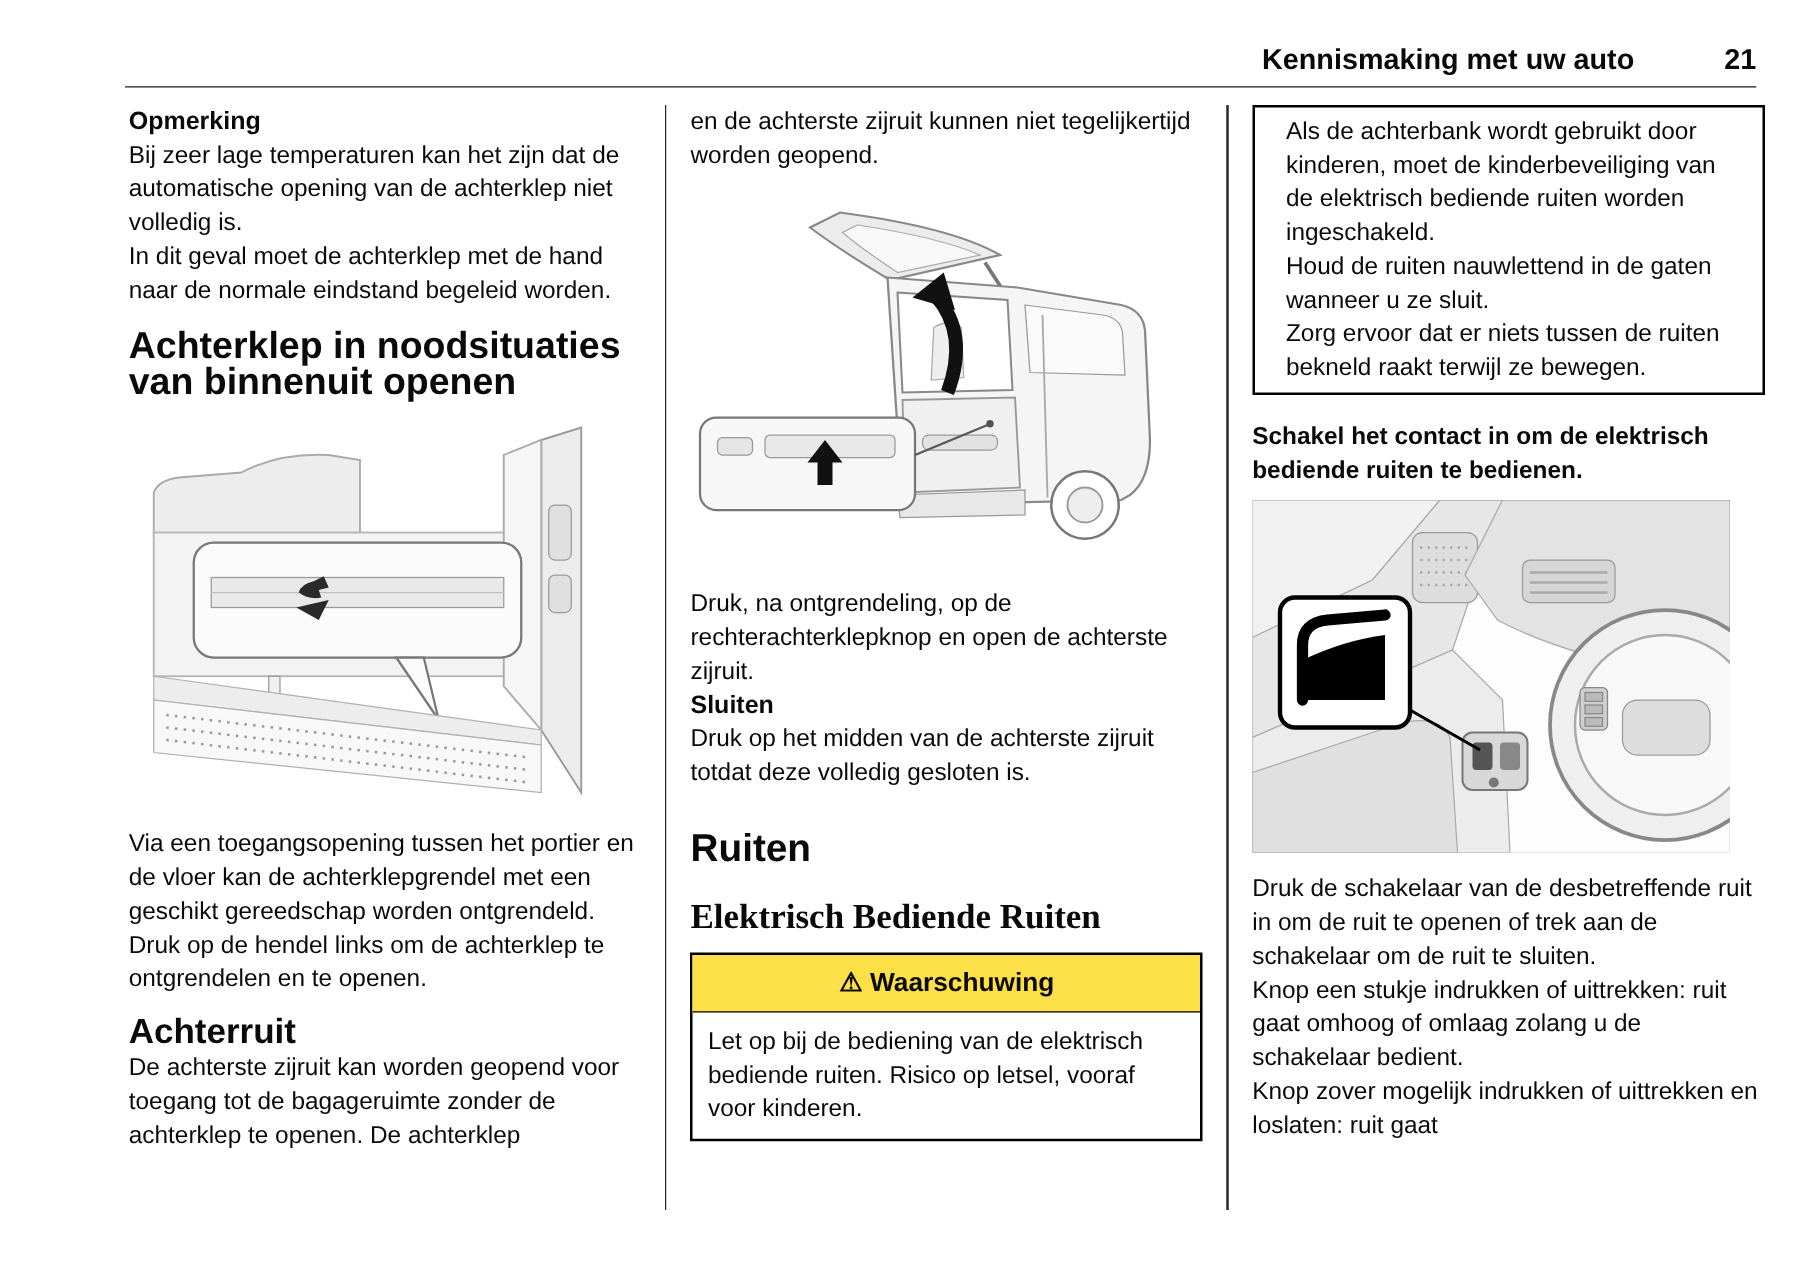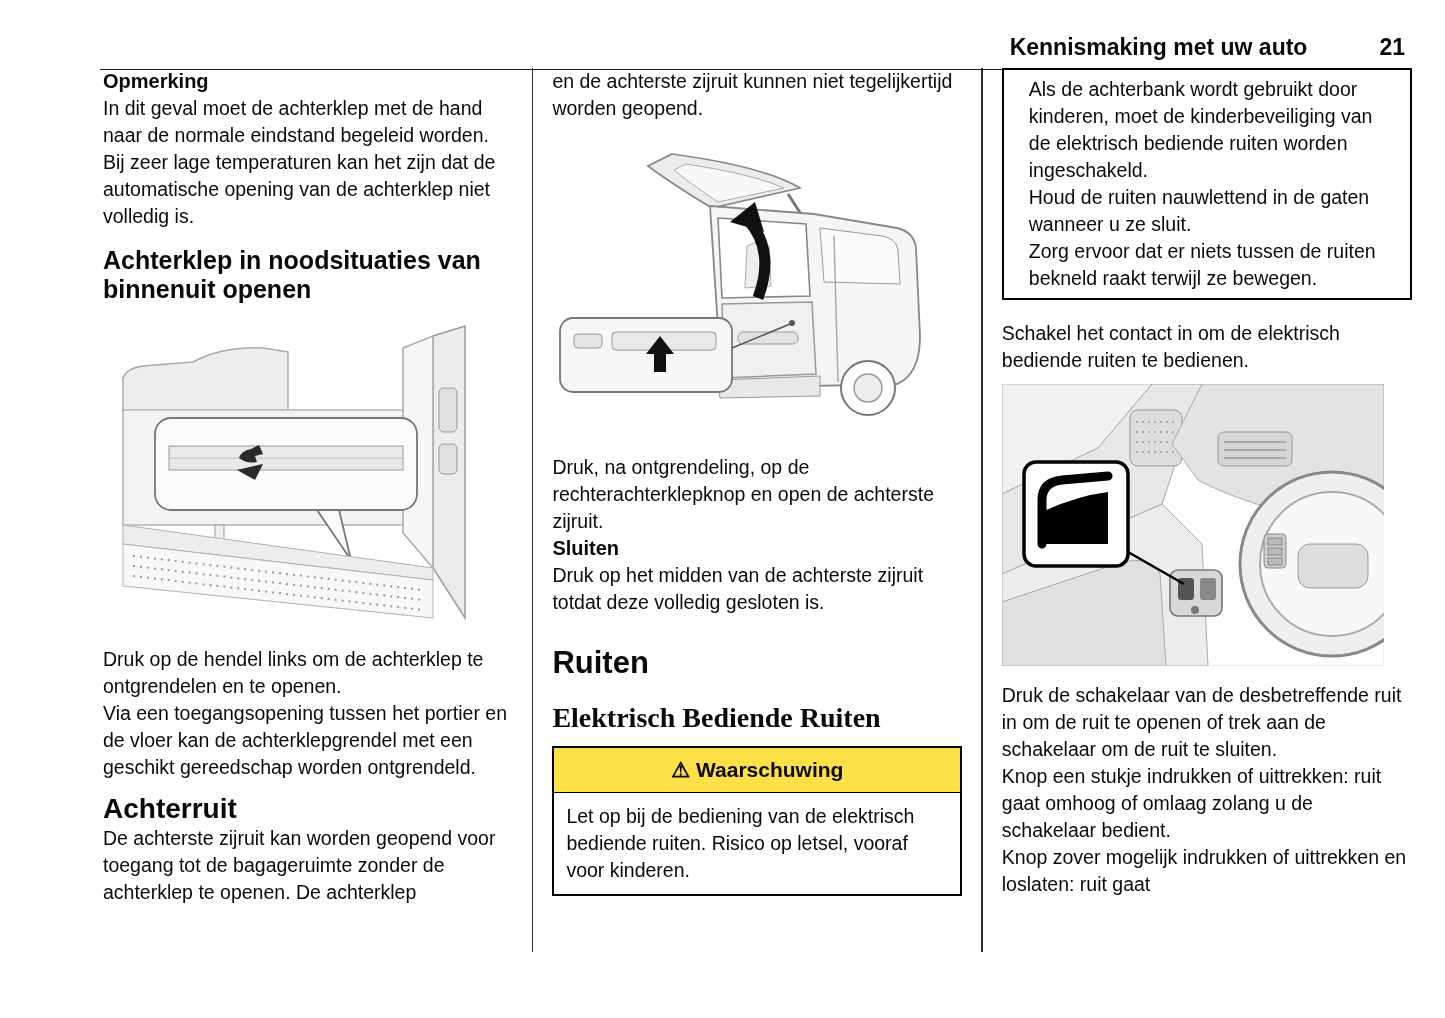--- a/index.html
+++ b/index.html
@@ -8,35 +8,35 @@
     position:relative; width:1445px; height:1018px; background:#fff;
     font-family:"Liberation Sans", sans-serif; color:#0a0a0a; overflow:hidden;
   }
   
   .header { position:absolute; top:34px; left:100px; width:1305px;
     display:flex; justify-content:flex-end; align-items:baseline; gap:72px; }
   .header-title { font-size:23px; font-weight:bold; }
   .page-num { font-size:23px; font-weight:bold; }
   .header-rule { position:absolute; top:69px; left:100px; width:1305px; border-top:1.6px solid #1a1a1a; }
   
-  .columns { position:absolute; top:68px; left:103px; display:flex; height:884px; }
+  .columns { position:absolute; top:84px; left:103px; display:flex; height:884px; }
   .col { width:410px; }
   .vdiv { width:1.4px; background:#2a2a2a; margin:0 19px; align-self:stretch; }
   
   .body { font-size:19.5px; line-height:27px; }
   .subhead { font-size:20px; font-weight:bold; line-height:27px; }
   .subhead2 { font-size:28px; font-weight:bold; line-height:27px; margin:14px 0 3px; }
-  .h2 { font-size:25px; font-weight:bold; line-height:29px; margin:16px 0 8px; }
+  .h2 { font-size:30px; font-weight:bold; line-height:29px; margin:16px 0 8px; }
   .chapter { font-size:31px; font-weight:bold; line-height:34px; margin:30px 0 0; }
   .h3 { font-size:28px; font-weight:bold; line-height:28px; margin:24px 0 14px;font-family:Liberation Serif, serif; }
   .fig { margin:14px 0 16px; }
   .fig svg { display:block; }
   
   .info-box { border:2px solid #000; padding:6px 25px; }
-  .bold-para { font-weight:normal; margin-top:20px; }
+  .bold-para { font-weight:bold; margin-top:20px; }
   .warn { border:2px solid #000; margin-top:12px; }
   .warn-head { background:#fde047; border-bottom:1.6px solid #000; text-align:center;
     font-weight:bold; font-size:21px; padding:10px 0; }
   .warn-body { padding:10px 12px; }
   .mt10 { margin-top:10px; }
 </style>
 </head>
 <body>
 
 <div class="page">
@@ -44,22 +44,22 @@
   <header class="header">
     <div class="header-title">Kennismaking met uw auto</div>
     <div class="page-num">21</div>
   </header>
   <div class="header-rule"></div>
 
   <div class="columns">
 
     <section class="col">
       <p class="subhead">Opmerking</p>
+      <p class="body">Bij zeer lage temperaturen kan het zijn dat de automatische opening van de achterklep niet volledig is.</p>
       <p class="body">In dit geval moet de achterklep met de hand naar de normale eindstand begeleid worden.</p>
-      <p class="body">Bij zeer lage temperaturen kan het zijn dat de automatische opening van de achterklep niet volledig is.</p>
 
       <h2 class="h2">Achterklep in noodsituaties van binnenuit openen</h2>
 
       <figure class="fig">
         <svg width="374" height="312" viewBox="0 0 374 312">
           <path d="M20 95 L20 60 Q24 50 40 48 L90 44 Q120 28 160 30 L185 34 L185 95 Z" fill="#ededed" stroke="#aaa" stroke-width="1.5"></path>
           <rect x="20" y="92" width="310" height="115" fill="#f3f3f3" stroke="#b5b5b5" stroke-width="1.5"></rect>
           <path d="M330 18 L362 8 L362 300 L330 250 Z" fill="#ececec" stroke="#999" stroke-width="1.5"></path>
           <path d="M300 30 L330 18 L330 250 L300 215 Z" fill="#f6f6f6" stroke="#aaa" stroke-width="1.5"></path>
           <rect x="336" y="70" width="18" height="44" rx="5" fill="#e0e0e0" stroke="#999"></rect>
@@ -74,22 +74,22 @@
           <path d="M20 207 L330 250 L330 262 L20 226 Z" fill="#ededed" stroke="#b0b0b0"></path>
           <path d="M20 226 L330 262 L330 300 L20 268 Z" fill="#f8f8f8" stroke="#b0b0b0"></path>
           <g stroke="#999" stroke-width="2" stroke-dasharray="2 5">
             <line x1="30" y1="238" x2="320" y2="272"></line>
             <line x1="30" y1="248" x2="320" y2="282"></line>
             <line x1="30" y1="258" x2="320" y2="292"></line>
           </g>
         </svg>
       </figure>
 
+      <p class="body">Via een toegangsopening tussen het portier en de vloer kan de achterklepgrendel met een geschikt gereedschap worden ontgrendeld.</p>
       <p class="body">Druk op de hendel links om de achterklep te ontgrendelen en te openen.</p>
-      <p class="body">Via een toegangsopening tussen het portier en de vloer kan de achterklepgrendel met een geschikt gereedschap worden ontgrendeld.</p>
 
       <p class="subhead2">Achterruit</p>
       <p class="body">De achterste zijruit kan worden geopend voor toegang tot de bagageruimte zonder de achterklep te openen. De achterklep</p>
     </section>
 
     <div class="vdiv"></div>
 
     <section class="col">
       <p class="body">en de achterste zijruit kunnen niet tegelijkertijd worden geopend.</p>
 

